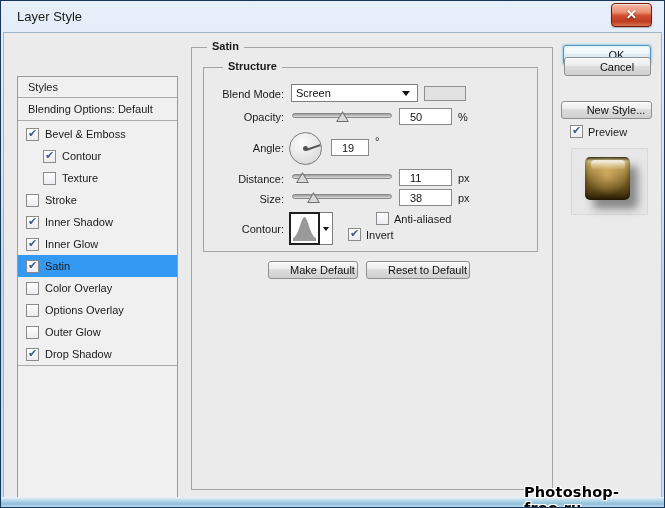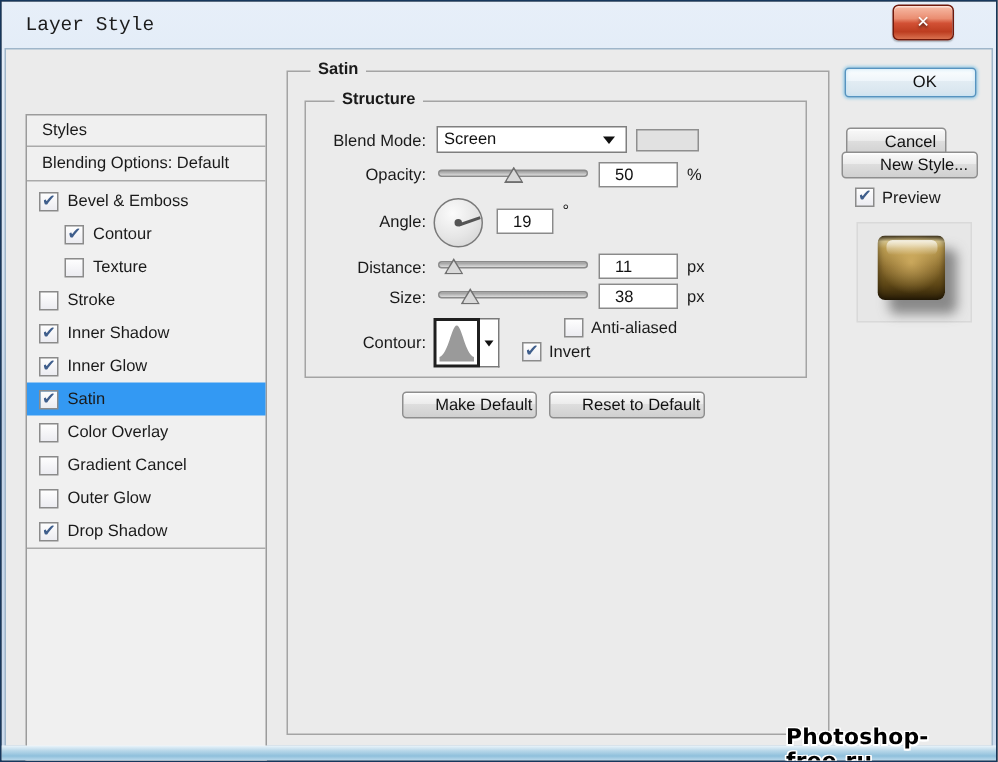--- a/index.html
+++ b/index.html
@@ -4,21 +4,21 @@
 <style>
   * { margin:0; padding:0; box-sizing:border-box; }
   html,body { background:#555; }
   body { font-family:"Liberation Sans", sans-serif; }
   .dialog {
     position:relative; width:665px; height:508px; overflow:hidden;
     background:linear-gradient(180deg,#e7eff9 0%,#d3e1f0 40%,#c3d4e8 55%,#cddcee 100%);
     border:1px solid #17375c;
   }
   
-  .titlebar { position:absolute; left:0; top:0; right:16px; height:32px;font-family:Liberation Mono, monospace; }
+  .titlebar { position:absolute; left:0; top:0; right:0; height:32px; }
   .title-text { position:absolute; left:16px; top:8px; font-size:13px; color:#1c1c1c; }
   .close-btn {
     position:absolute; right:12px; top:2px; width:41px; height:24px;
     border:1px solid #70190b; border-radius:4px;
     background:linear-gradient(180deg,#f7bca7 0%,#ea8d71 38%,#d25135 52%,#bd3d20 78%,#d9714f 100%);
     box-shadow:inset 0 1px 0 rgba(255,255,255,.55), 0 1px 1px rgba(0,0,0,.25);
     color:#fff; font-size:13px; font-weight:bold; text-align:center; line-height:22px;
     text-shadow:0 1px 2px rgba(0,0,0,.6); cursor:default;
   }
   
@@ -202,21 +202,21 @@
           <div class="s-row selected">
             <span class="cb checked"></span>
             <span class="s-label">Satin</span>
           </div>
           <div class="s-row">
             <span class="cb"></span>
             <span class="s-label">Color Overlay</span>
           </div>
           <div class="s-row">
             <span class="cb"></span>
-            <span class="s-label">Gradient Cancel</span>
+            <span class="s-label">Options Overlay</span>
           </div>
           <div class="s-row">
             <span class="cb"></span>
             <span class="s-label">Outer Glow</span>
           </div>
           <div class="s-row">
             <span class="cb checked"></span>
             <span class="s-label">Drop Shadow</span>
           </div>
         </div>
@@ -286,21 +286,21 @@
   </div>
   <div class="checkline" style="left:347px; top:227px;">
     <span class="cb checked"></span>
     <span class="clabel">Invert</span>
   </div>
 
   <button class="btn" style="left:267px; top:260px; width:90px; height:18px;">Make Default</button>
   <button class="btn" style="left:365px; top:260px; width:104px; height:18px;">Reset to Default</button>
 
   <button class="btn btn-ok" style="left:562px; top:44px; width:88px; height:20px;">OK</button>
-  <button class="btn" style="left:563px; top:84px; width:67px; height:19px;">Cancel</button>
+  <button class="btn" style="left:563px; top:56px; width:87px; height:19px;">Cancel</button>
   <button class="btn" style="left:560px; top:100px; width:91px; height:18px;">New Style...</button>
   <div class="checkline" style="left:569px; top:124px;">
     <span class="cb checked"></span>
     <span class="clabel">Preview</span>
   </div>
   <div class="preview-box">
     <div class="gold-thumb"></div>
   </div>
 
   <div class="frame-bottom"></div>

